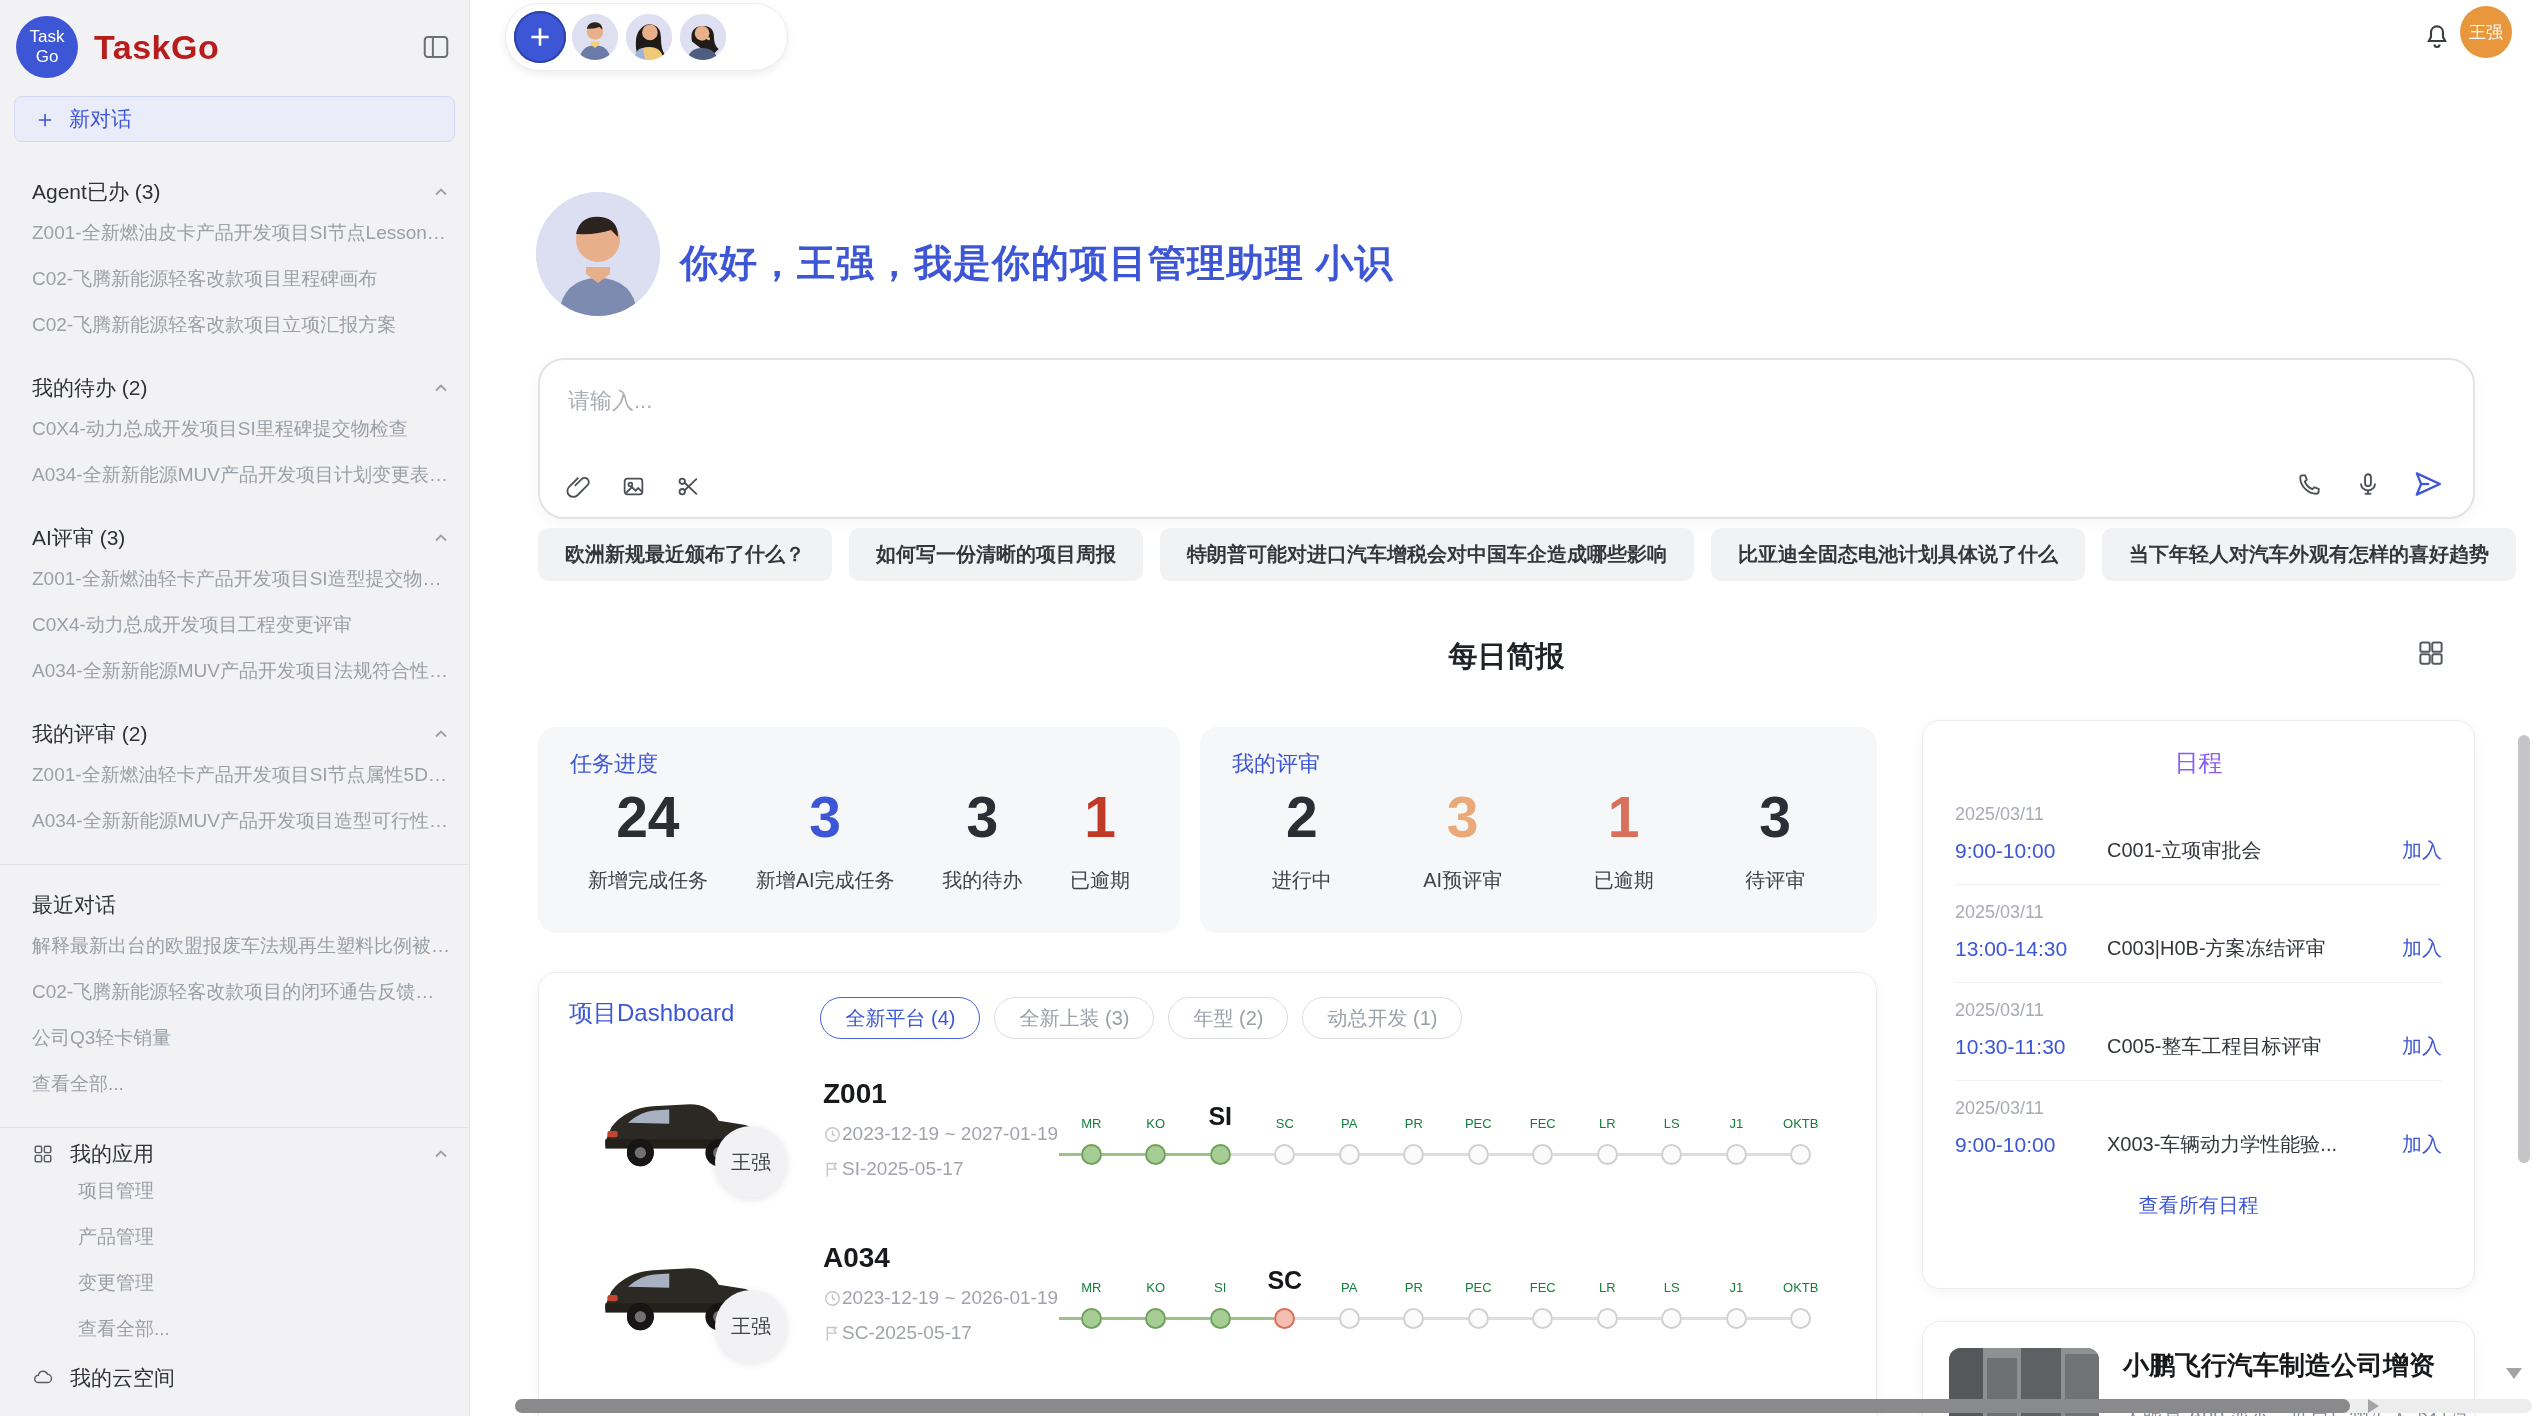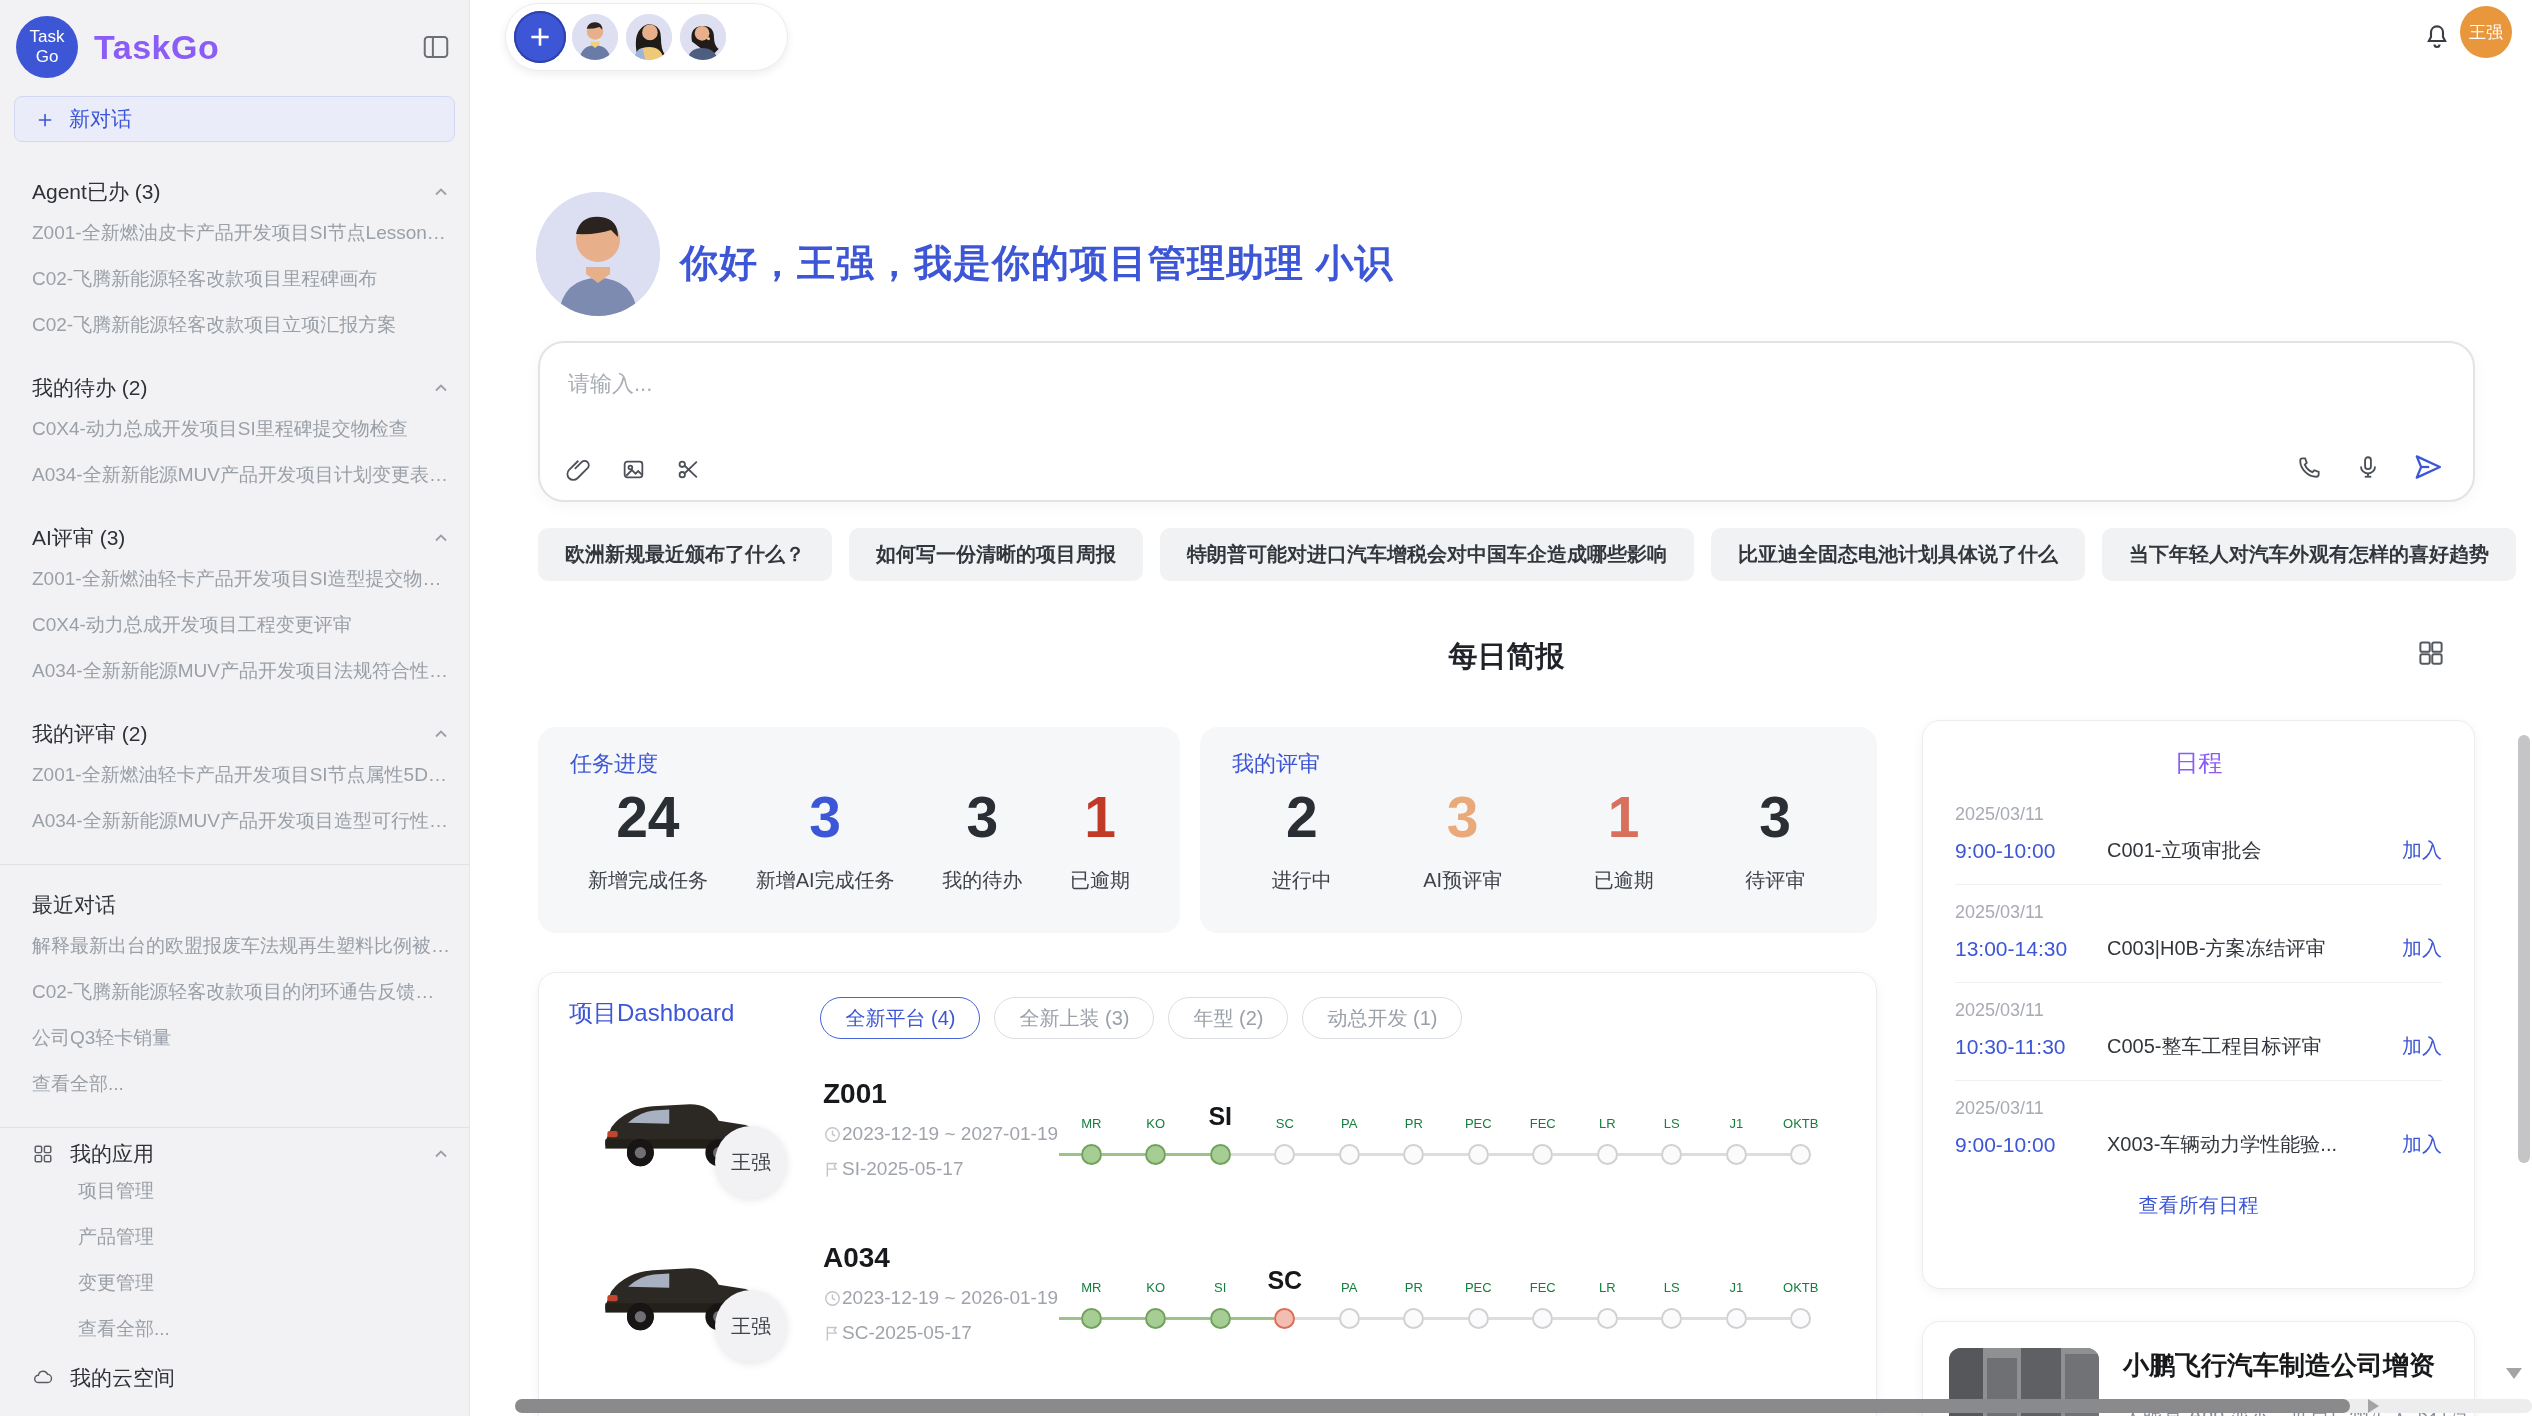--- a/index.html
+++ b/index.html
@@ -10,21 +10,21 @@
   }
   svg { display:block; }
 
   
   .sidebar { position:absolute; left:0; top:0; width:470px; height:1416px;
     background:#F2F2F4; border-right:1px solid #E5E5E8; overflow:hidden; }
   .logo-row { display:flex; align-items:center; gap:16px; padding:16px 18px 10px 16px; }
   .logo-circle { width:62px; height:62px; border-radius:50%; background:#3D56D6; color:#fff;
     display:flex; flex-direction:column; align-items:center; justify-content:center;
     font-size:17px; line-height:1.15; }
-  .app-title { font-size:34px; font-weight:bold; color:#8b5cf6; letter-spacing:.5px; }
+  .app-title { font-size:34px; font-weight:bold; color:#b91c1c; letter-spacing:.5px; }
   .panel-toggle { margin-left:auto; color:#6b6f76; cursor:pointer; }
   .new-chat { margin:8px 14px 6px; height:46px; background:#EAECFA; border:1px solid #D2D8F4;
     border-radius:8px; display:flex; align-items:center; justify-content:flex-start;
     padding-left:18px; gap:12px; color:#3D56D6; font-size:21px; cursor:pointer; }
   .new-chat .plus-glyph { font-size:24px; line-height:1; }
   .side-nav { padding:4px 18px 0 32px; }
   .side-header { display:flex; align-items:center; justify-content:space-between;
     margin-top:26px; margin-bottom:4px; font-size:21px; color:#2E3238; }
   .side-header .chev { color:#9aa0a8; }
   .side-item { font-size:19px; color:#9AA0A8; padding:10px 0; white-space:nowrap;
@@ -51,21 +51,21 @@
     border-radius:50%; background:#E8973C; color:#fff; font-size:17px;
     display:flex; align-items:center; justify-content:center; cursor:pointer; }
 
   
   .hero-avatar { position:absolute; left:536px; top:192px; width:124px; height:124px;
     border-radius:50%; overflow:hidden; background:#DCDEF2; }
   .greeting { position:absolute; left:680px; top:238px; font-size:38px; font-weight:bold;
     color:#3D56D6; letter-spacing:1px; }
 
   
-  .composer { position:absolute; left:538px; top:341px; width:1937px; height:161px;
+  .composer { position:absolute; left:538px; top:358px; width:1937px; height:161px;
     background:#fff; border:2px solid #E2E3E8; border-radius:26px;
     box-shadow:0 4px 16px rgba(0,0,0,.04); }
   .composer .placeholder { position:absolute; left:28px; top:26px; font-size:22px; color:#A9ADB5; }
   .composer .left-icons { position:absolute; left:26px; bottom:18px; display:flex; gap:30px; color:#4B4F56; }
   .composer .right-icons { position:absolute; right:30px; bottom:18px; display:flex; gap:32px; align-items:center; color:#4B4F56; }
   .composer .send { color:#3D56D6; }
   .icon-btn { cursor:pointer; }
 
   
   .chips { position:absolute; left:538px; top:528px; width:1937px; display:flex; gap:17px;font-weight:bold; }

